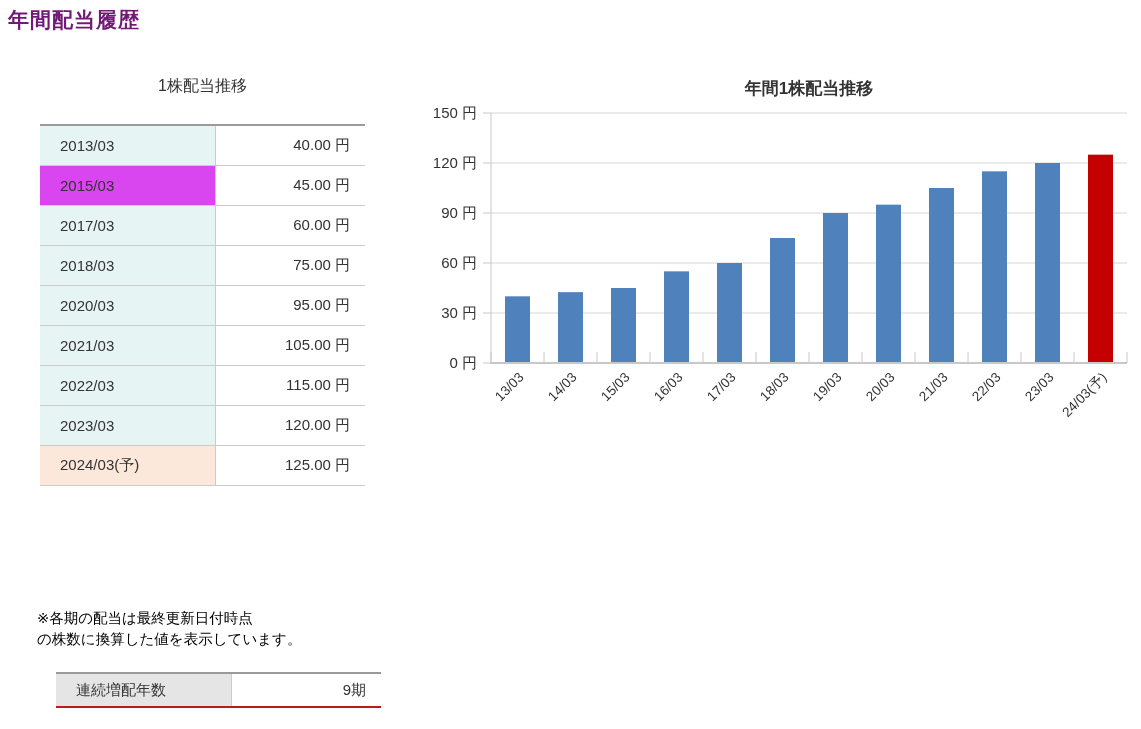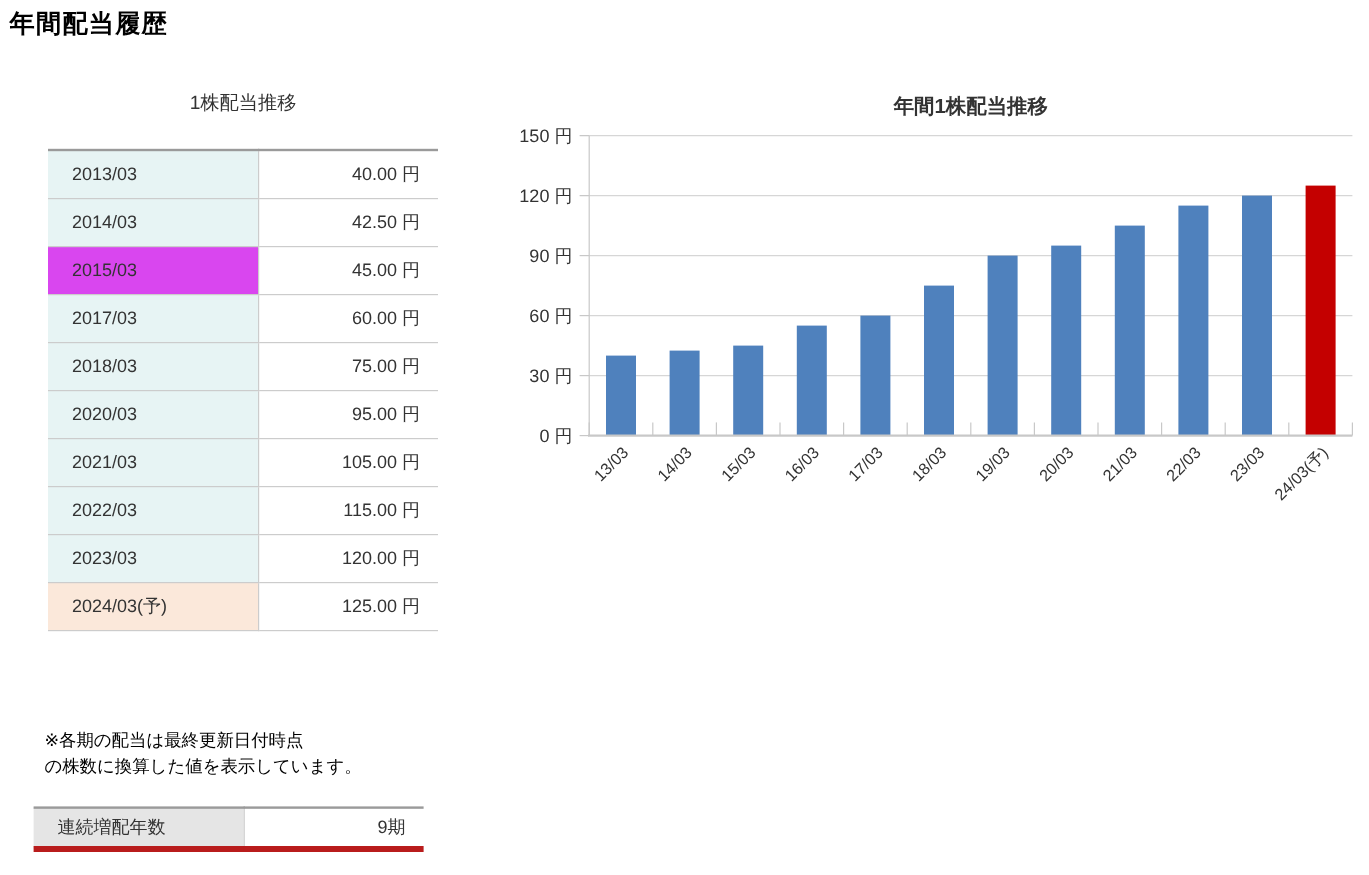--- a/index.html
+++ b/index.html
@@ -4,21 +4,21 @@
 <style>
   * { margin: 0; padding: 0; box-sizing: border-box; }
   html, body { background: #ffffff; }
   body {
     width: 1141px; height: 729px; position: relative; overflow: hidden;
     font-family: "Liberation Sans", "DejaVu Sans", sans-serif;
     color: #333333;
   }
   .page-title {
     position: absolute; left: 8px; top: 6px;
-    font-size: 21px; font-weight: bold; color: #000000;
+    font-size: 21px; font-weight: bold; color: #701a75;
     letter-spacing: 1px;
   }
   .table-title {
     position: absolute; left: 40px; top: 76px; width: 325px;
     text-align: center; font-size: 16px; color: #333333;
   }
   table.div-table {
     position: absolute; left: 40px; top: 124px; width: 325px;
     border-collapse: collapse;
     border-top: 2px solid #9a9a9a;
@@ -32,23 +32,23 @@
     border-right: 1px solid #cccccc;
   }
   table.div-table td.value {
     text-align: right; padding-right: 15px; background: #ffffff; margin-left: 32px;
   }
   .note {
     position: absolute; left: 37px; top: 608px; width: 345px;
     font-size: 14.5px; line-height: 21px; color: #000000;
   }
   table.summary-table {
-    position: absolute; left: 28px; top: 672px; width: 325px;
+    position: absolute; left: 56px; top: 672px; width: 325px;
     border-collapse: collapse;
-    border-top: 2px solid #9a9a9a; border-bottom: 5px solid #b91c1c;
+    border-top: 2px solid #9a9a9a; border-bottom: 2px solid #b91c1c;
     font-size: 15px;
   }
   table.summary-table td { height: 34px; vertical-align: middle; }
   table.summary-table td.label {
     width: 175px; padding-left: 20px; border-right: 1px solid #cccccc;
   }
   table.summary-table td.value { text-align: right; padding-right: 15px; margin-top: 45px; }
   #chart-svg { position: absolute; left: 400px; top: 58px; }
   .chart-title-text { font-size: 17px; font-weight: bold; fill: #333333; }
   .axis-label { font-size: 15px; fill: #333333; }
@@ -59,24 +59,20 @@
 
 <div class="page-title">年間配当履歴</div>
 
 <div class="table-title">1株配当推移</div>
 
 <table class="div-table">
   <tbody id="div-table-body">
       <tr>
         <td class="period" style="background: rgb(231, 244, 244);">2013/03</td>
         <td class="value">40.00 円</td>
-      </tr>
-      <tr>
-        <td class="period" style="background: rgb(231, 244, 244);">2014/03</td>
-        <td class="value">42.50 円</td>
       </tr>
       <tr>
         <td class="period" style="background: #d946ef;">2015/03</td>
         <td class="value">45.00 円</td>
       </tr>
       <tr>
         <td class="period" style="background: rgb(231, 244, 244);">2017/03</td>
         <td class="value">60.00 円</td>
       </tr>
       <tr>

